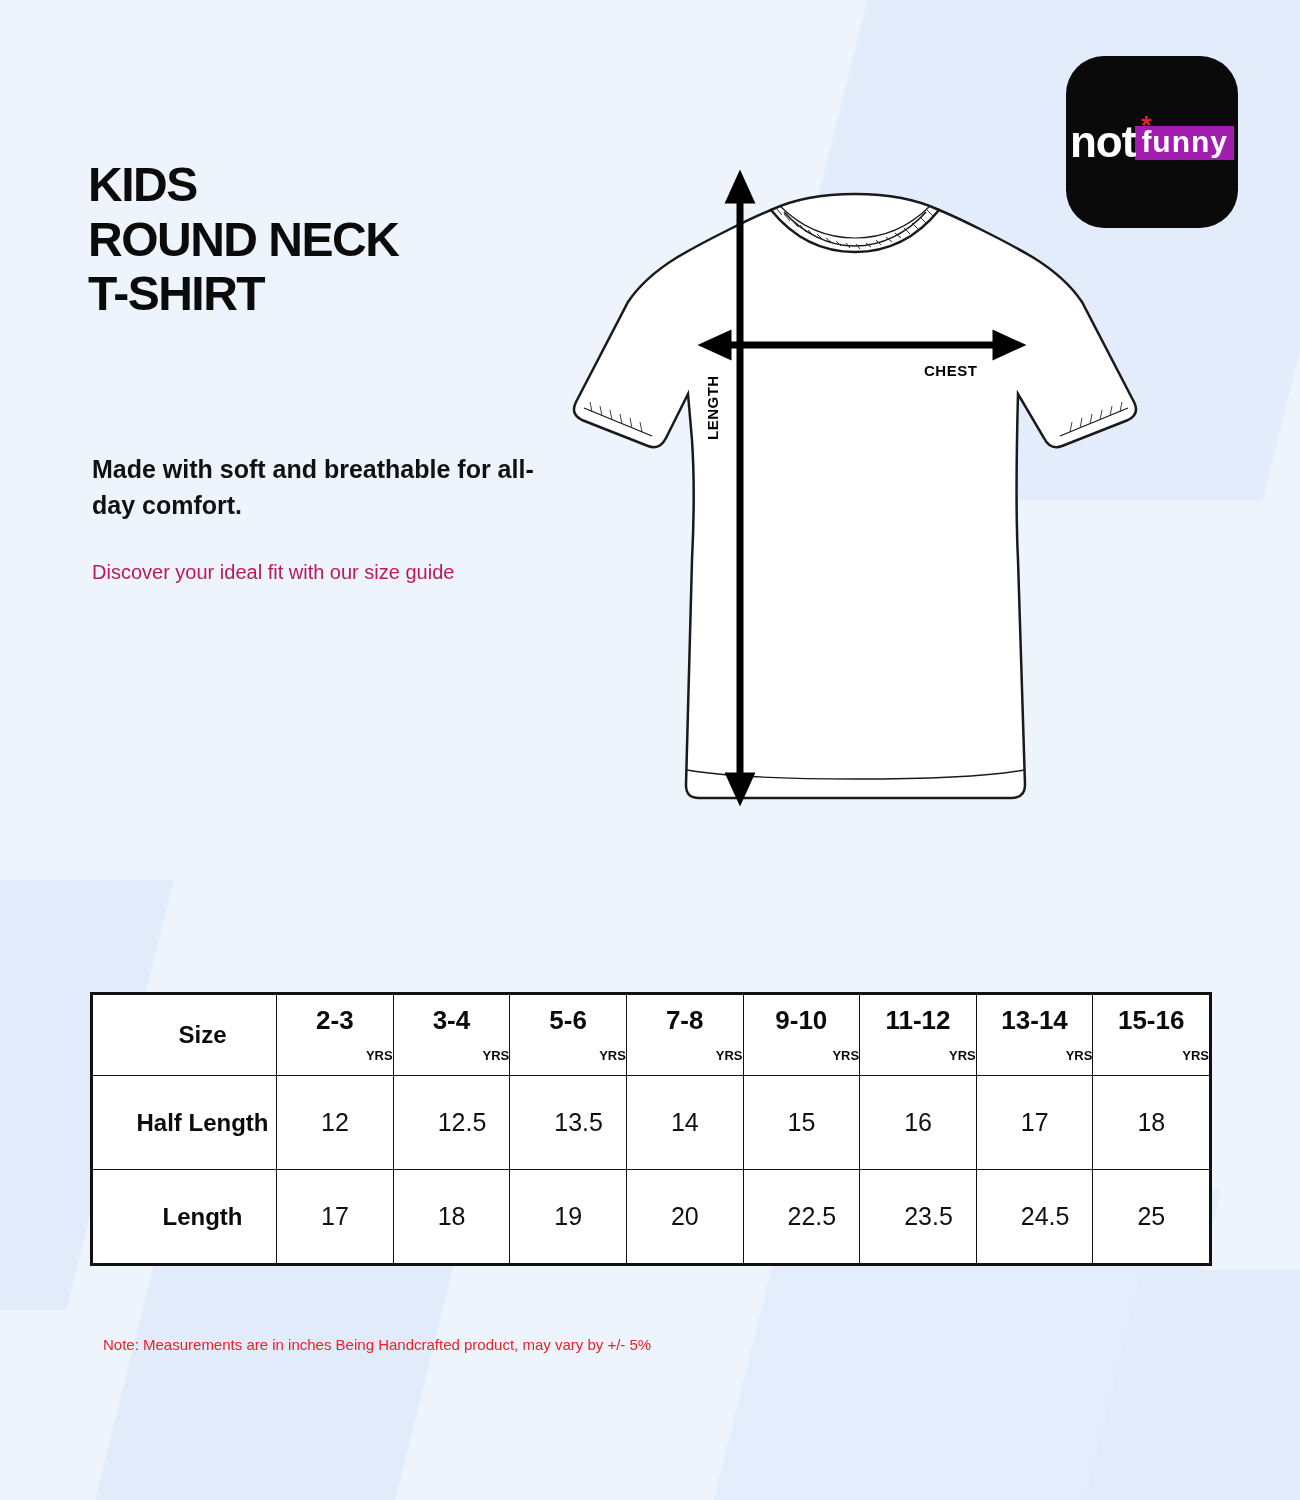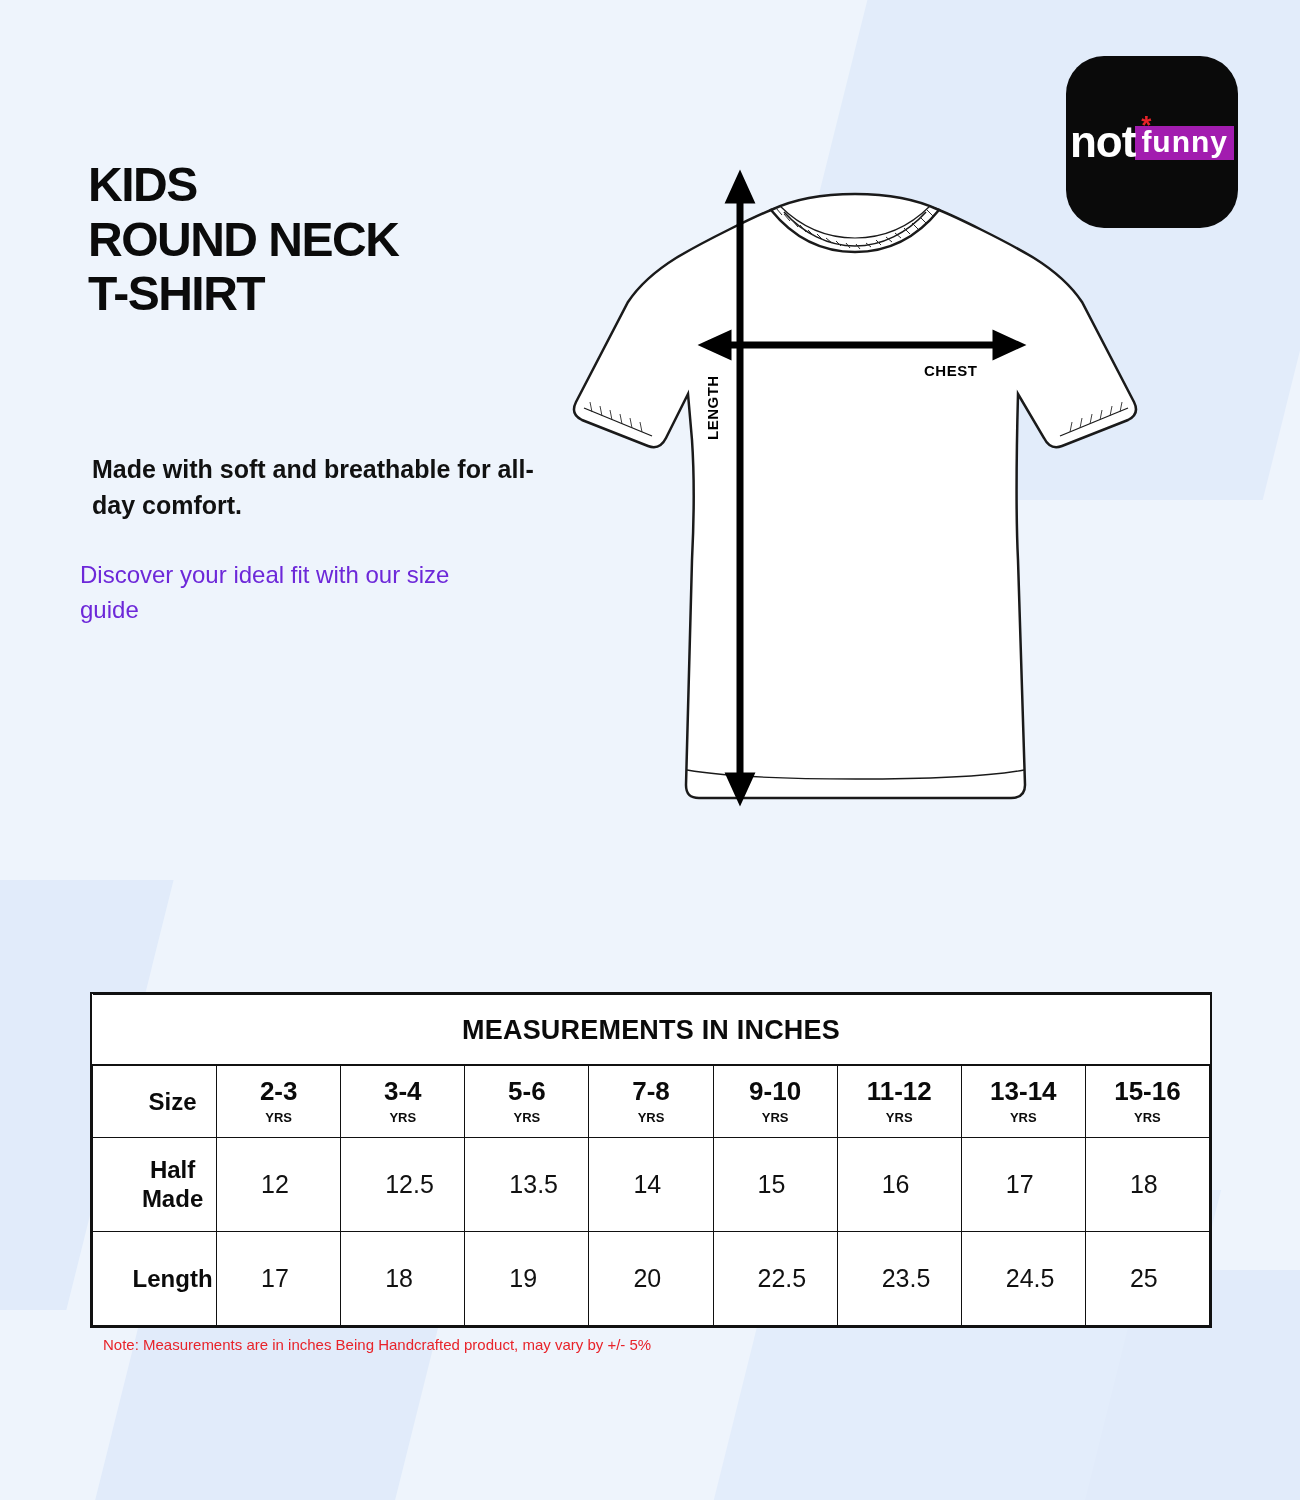--- a/index.html
+++ b/index.html
@@ -108,24 +108,24 @@
     position: absolute;
     left: 92px; top: 452px;
     font-size: 25px;
     font-weight: bold;
     line-height: 1.42;
     color: #111;
     width: 470px;
   }
   .bodytext {
     position: absolute;
-    left: 80px; top: 558px;
-    font-size: 24px;
+    left: 92px; top: 558px;
+    font-size: 20px;
     line-height: 1.45;
-    color: #6d28d9;
+    color: #be185d;
     width: 420px;
   }
 
   
   .shirt-wrap {
     position: absolute;
     left: 556px; top: 140px;
     width: 600px; height: 680px;
   }
   .shirt-wrap svg { display: block; }
@@ -189,21 +189,22 @@
     display: block;
     font-size: 26px;
     font-weight: bold;
     color: #0b0b0b;
   }
   .sizecell .yrs {
     display: block;
     font-size: 13px;
     font-weight: bold;
     color: #0b0b0b;
-    margin-top: 6px;
+    margin-top: 15px;
+    text-align: right;
   }
   .valcell {
     text-align: center;
     font-size: 25px;
     color: #111;
     padding: 32px 0;
   }
   .valcell.chest { text-align: left; padding-left: 44px; }
   .valcell.len { text-align: left; padding-left: 44px; }
   .no-side-border { border-left: none; border-right: none; }
@@ -304,60 +305,57 @@
         <polygon points="184,658 174,636 194,636"></polygon>
       </g>
     </svg>
     <div class="label-chest">CHEST</div>
     <div class="label-length">LENGTH</div>
   </div>
 
   <div class="table-wrap">
     <table>
       <tbody>
-          <tr>
-        <td class="table-title no-side-border" colspan="9">MEASUREMENTS IN INCHES</td>
+      <tr>
+        <td class="rowlabel">Size</td>
+        <td class="sizecell">
+          <span class="big">2-3</span>
+          <span class="yrs">YRS</span>
+        </td>
+        <td class="sizecell">
+          <span class="big">3-4</span>
+          <span class="yrs">YRS</span>
+        </td>
+        <td class="sizecell">
+          <span class="big">5-6</span>
+          <span class="yrs">YRS</span>
+        </td>
+        <td class="sizecell">
+          <span class="big">7-8</span>
+          <span class="yrs">YRS</span>
+        </td>
+        <td class="sizecell">
+          <span class="big">9-10</span>
+          <span class="yrs">YRS</span>
+        </td>
+        <td class="sizecell">
+          <span class="big">11-12</span>
+          <span class="yrs">YRS</span>
+        </td>
+        <td class="sizecell">
+          <span class="big">13-14</span>
+          <span class="yrs">YRS</span>
+        </td>
+        <td class="sizecell">
+          <span class="big">15-16</span>
+          <span class="yrs">YRS</span>
+        </td>
       </tr>
       <tr>
-        <td class="rowlabel">Size</td>
-        <td class="sizecell">
-          <span class="big">2-3</span>
-          <span class="yrs">YRS</span>
-        </td>
-        <td class="sizecell">
-          <span class="big">3-4</span>
-          <span class="yrs">YRS</span>
-        </td>
-        <td class="sizecell">
-          <span class="big">5-6</span>
-          <span class="yrs">YRS</span>
-        </td>
-        <td class="sizecell">
-          <span class="big">7-8</span>
-          <span class="yrs">YRS</span>
-        </td>
-        <td class="sizecell">
-          <span class="big">9-10</span>
-          <span class="yrs">YRS</span>
-        </td>
-        <td class="sizecell">
-          <span class="big">11-12</span>
-          <span class="yrs">YRS</span>
-        </td>
-        <td class="sizecell">
-          <span class="big">13-14</span>
-          <span class="yrs">YRS</span>
-        </td>
-        <td class="sizecell">
-          <span class="big">15-16</span>
-          <span class="yrs">YRS</span>
-        </td>
-      </tr>
-      <tr>
-        <td class="rowlabel">Half Made</td>
+        <td class="rowlabel">Half Length</td>
         <td class="valcell chest">12</td>
         <td class="valcell chest">12.5</td>
         <td class="valcell chest">13.5</td>
         <td class="valcell chest">14</td>
         <td class="valcell chest">15</td>
         <td class="valcell chest">16</td>
         <td class="valcell chest">17</td>
         <td class="valcell chest">18</td>
       </tr>
       <tr>

